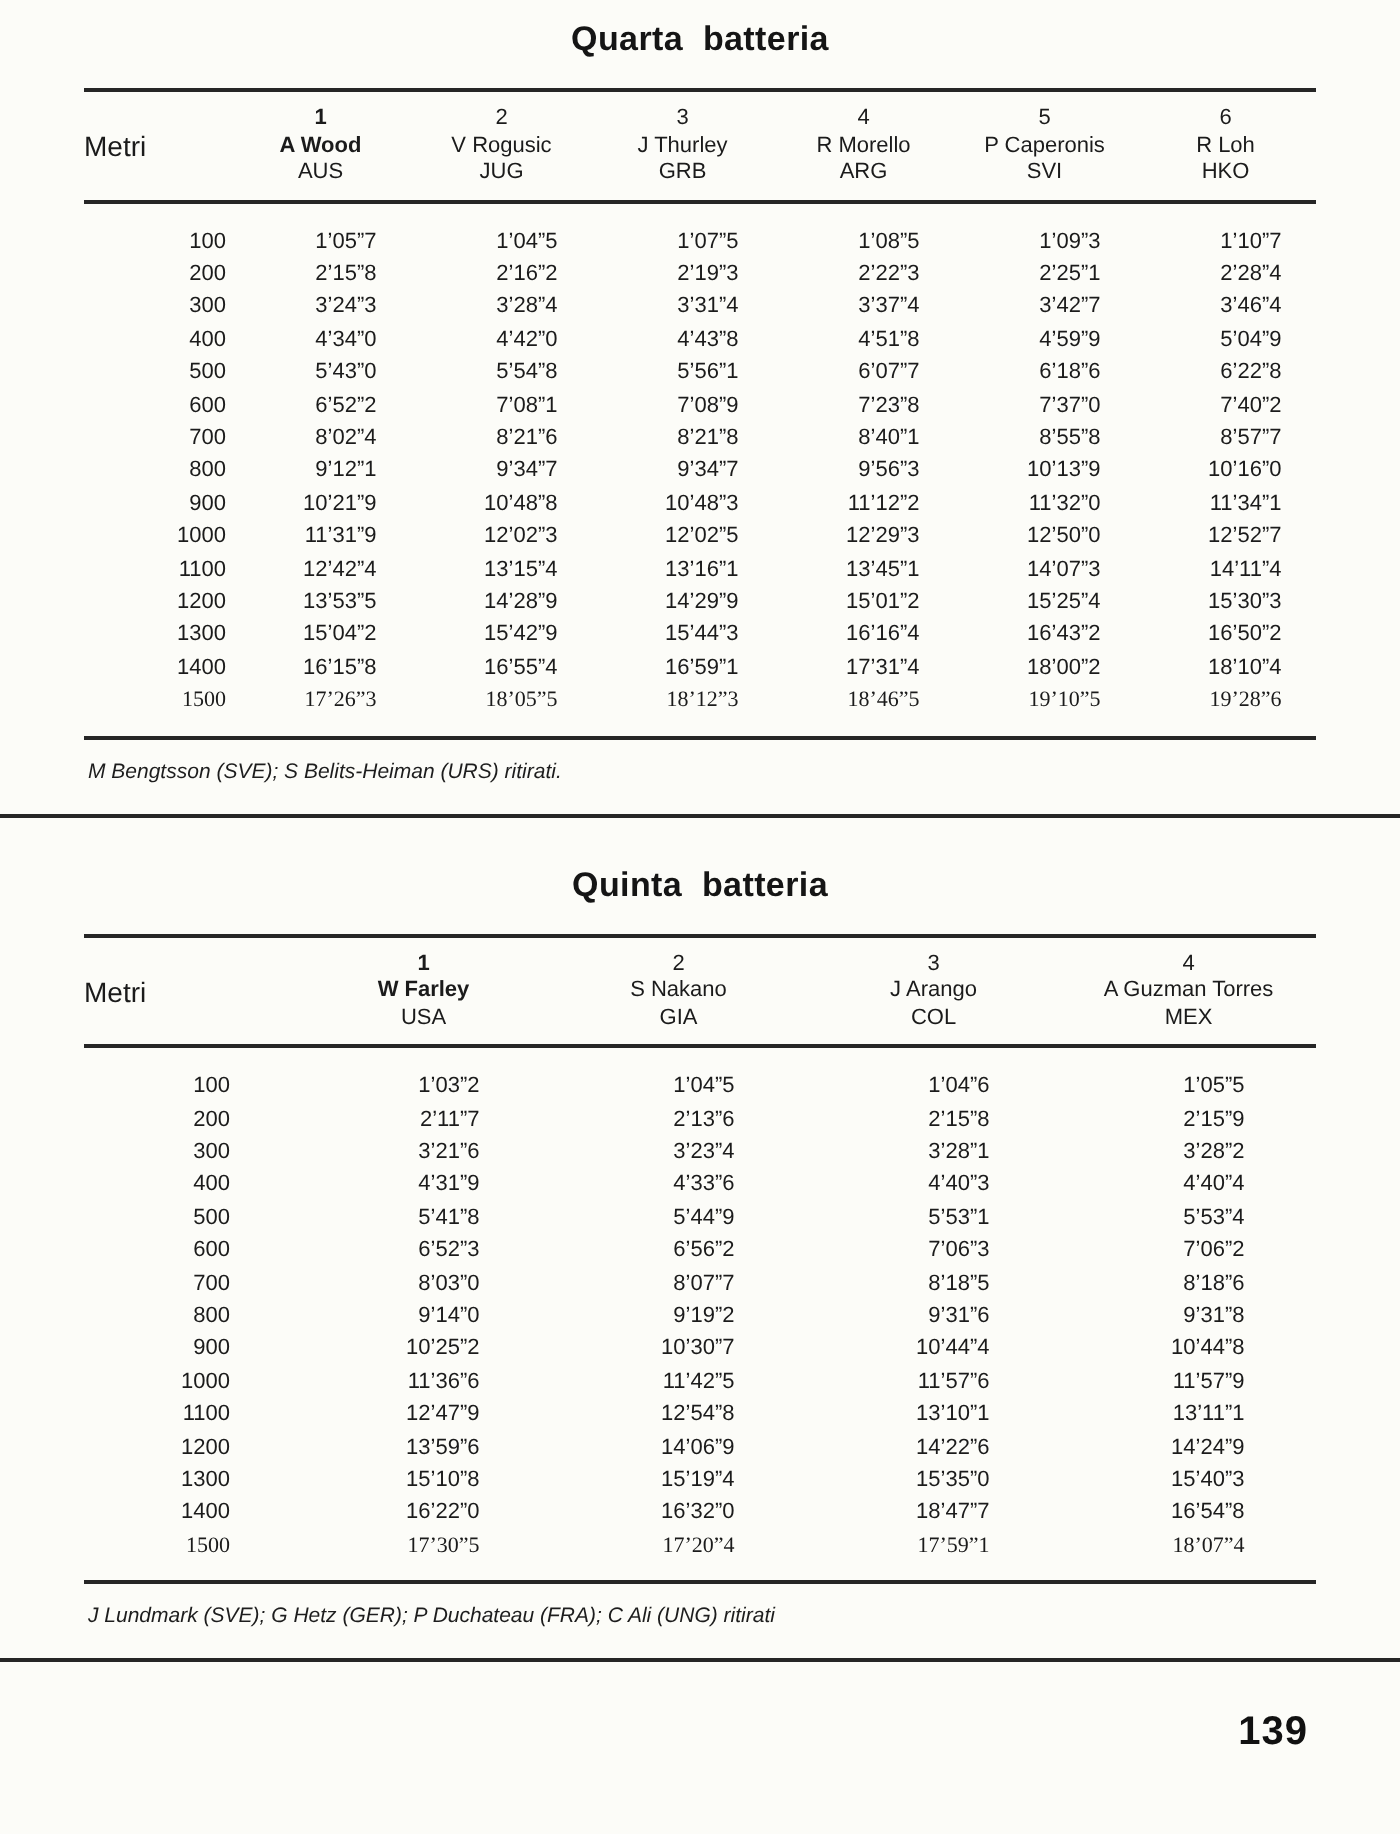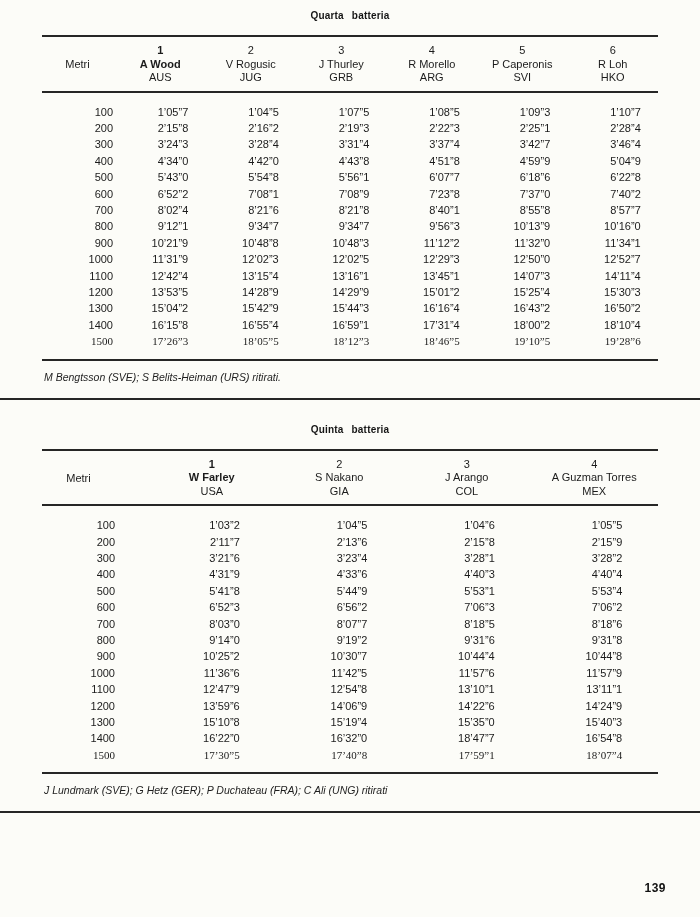--- a/index.html
+++ b/index.html
@@ -4,55 +4,55 @@
 <style>
   * { margin:0; padding:0; box-sizing:border-box; }
   html,body { background:#d9d9d4; }
   .page {
     width:700px; height:917px; margin:0 auto;
     background:#fcfcf8; color:#1b1b1b;
     font-family:"Liberation Sans","DejaVu Sans",sans-serif;
     padding-top:10px; position:relative; overflow:hidden;
   }
   .heat-title {
-    text-align:center; font-size:10px; font-weight:bold;
+    text-align:center; font-size:17px; font-weight:bold;
     word-spacing:5px; letter-spacing:0.2px; color:#151515;
   }
   .heat-title.second { margin-top:24px; }
   .heat-table {
     width:616px; margin:14px 0 0 42px;
     border-collapse:collapse; table-layout:fixed;
     border-top:2px solid #262626; border-bottom:2px solid #262626;
   }
   .t6 col.col-metri { width:73px; }
   .t6 col:not(.col-metri) { width:90.5px; }
   .t4 col.col-metri { width:106px; }
   .t4 col:not(.col-metri) { width:127.5px; }
   th {
     font-weight:normal; vertical-align:middle; text-align:center;
     border-bottom:2px solid #262626; padding:7px 0 6px 0;
   }
   th .num, th .cname, th .country { font-size:11px; line-height:13.5px; white-space:nowrap; }
   th.winner .num, th.winner .cname { font-weight:bold; }
-  th.metri-head { text-align:center; font-size:11px; }
+  th.metri-head { text-align:left; font-size:14px; }
   .t6 th.metri-head { padding-right:2px; }
   .t4 th.metri-head { padding-right:33px; }
   td { font-size:11px; line-height:16.4px; white-space:nowrap; padding:0; }
   td.metri { text-align:right; }
   .t6 td.metri { padding-right:2px; }
   .t4 td.metri { padding-right:33px; }
   td.time { text-align:center; }
   td.time span { display:inline-block; min-width:56px; text-align:right; }
   tbody tr:first-child td { padding-top:11px; }
   tbody tr:last-child td { padding-bottom:9px;font-family:Liberation Serif, serif; }
   .footnote { margin:10px 0 0 44px; font-size:10.5px; color:#1d1d1d;font-style:italic; }
   .full-rule { height:2px; background:#262626; margin-top:15px; width:100%; }
   .page-number {
-    position:absolute; right:34px; top:855px;
-    font-size:12px; font-weight:bold; letter-spacing:0.5px; color:#111;margin-top:26px;
+    position:absolute; right:46px; top:855px;
+    font-size:20px; font-weight:bold; letter-spacing:0.5px; color:#111;
   }
 </style>
 </head>
 <body>
 
 <div class="page">
 
   <section>
     <h2 class="heat-title">Quarta batteria</h2>
     <table class="heat-table t6">
@@ -373,21 +373,21 @@
           <tr>
             <td class="metri">1400</td>
             <td class="time"><span>16’22”0</span></td>
             <td class="time"><span>16’32”0</span></td>
             <td class="time"><span>18’47”7</span></td>
             <td class="time"><span>16’54”8</span></td>
           </tr>
           <tr>
             <td class="metri">1500</td>
             <td class="time"><span>17’30”5</span></td>
-            <td class="time"><span>17’40”8</span></td>
+            <td class="time"><span>17’20”4</span></td>
             <td class="time"><span>17’59”1</span></td>
             <td class="time"><span>18’07”4</span></td>
           </tr>
         </tbody>
       </table>
     <p class="footnote">J Lundmark (SVE); G Hetz (GER); P Duchateau (FRA); C Ali (UNG) ritirati</p>
   </section>
 
   <div class="full-rule"></div>
 

